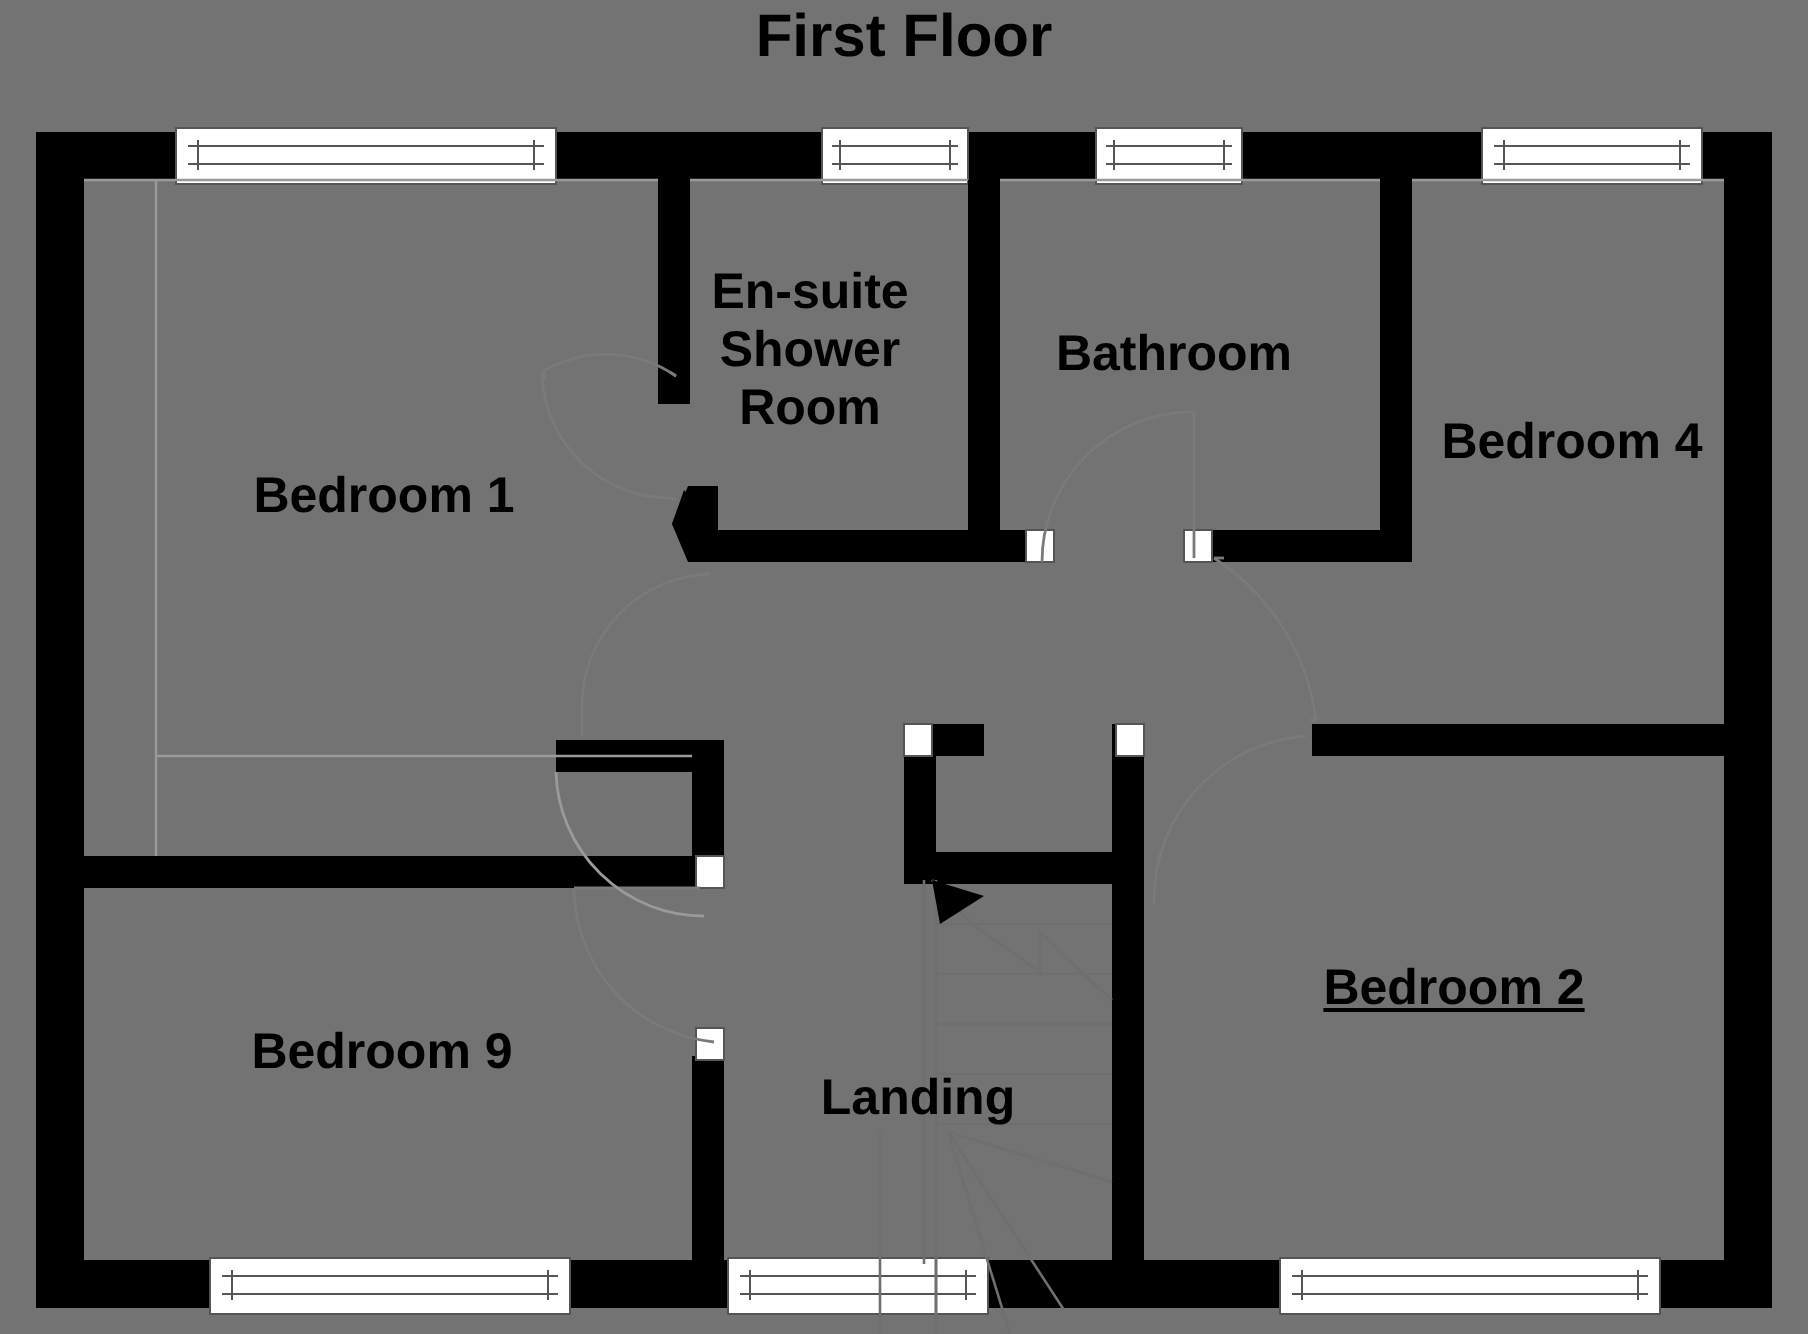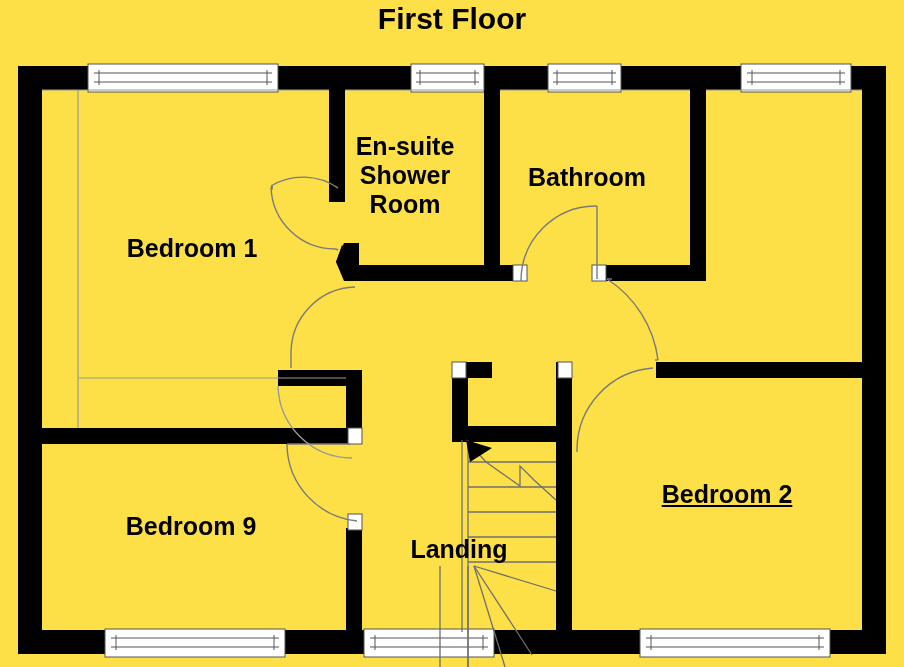--- a/index.html
+++ b/index.html
@@ -11,21 +11,21 @@
     width: 904px;
     height: 667px;
     font-family: "Liberation Sans", sans-serif;
     position: relative;
     overflow: hidden;
   }
   #plan-root {
     position: relative;
     width: 904px;
     height: 667px;
-    background: #fde047;
+    background: #737373;
   }
   #plan-title {
     position: absolute;
     left: 0;
     top: 2px;
     width: 904px;
     text-align: center;
     font-size: 30px;
     font-weight: bold;
     color: #000000;
@@ -261,20 +261,23 @@
   <div class="room-label multiline" style="left:405px; top:175px; transform:translate(-50%,-50%);">
     <div>En-suite</div>
     <div>Shower</div>
     <div>Room</div>
   </div>
 
   <div class="room-label" style="left:587px; top:177px; transform:translate(-50%,-50%);">
     <span>Bathroom</span>
   </div>
 
+  <div class="room-label" style="left:786px; top:221px; transform:translate(-50%,-50%);">
+    <span>Bedroom 4</span>
+  </div>
 
   <div class="room-label" style="left:191px; top:526px; transform:translate(-50%,-50%);">
     <span>Bedroom 9</span>
   </div>
 
   <div class="room-label" style="left:727px; top:494px; transform:translate(-50%,-50%);text-decoration:underline;">
     <span>Bedroom 2</span>
   </div>
 
   <div class="room-label" style="left:459px; top:549px; transform:translate(-50%,-50%);">

